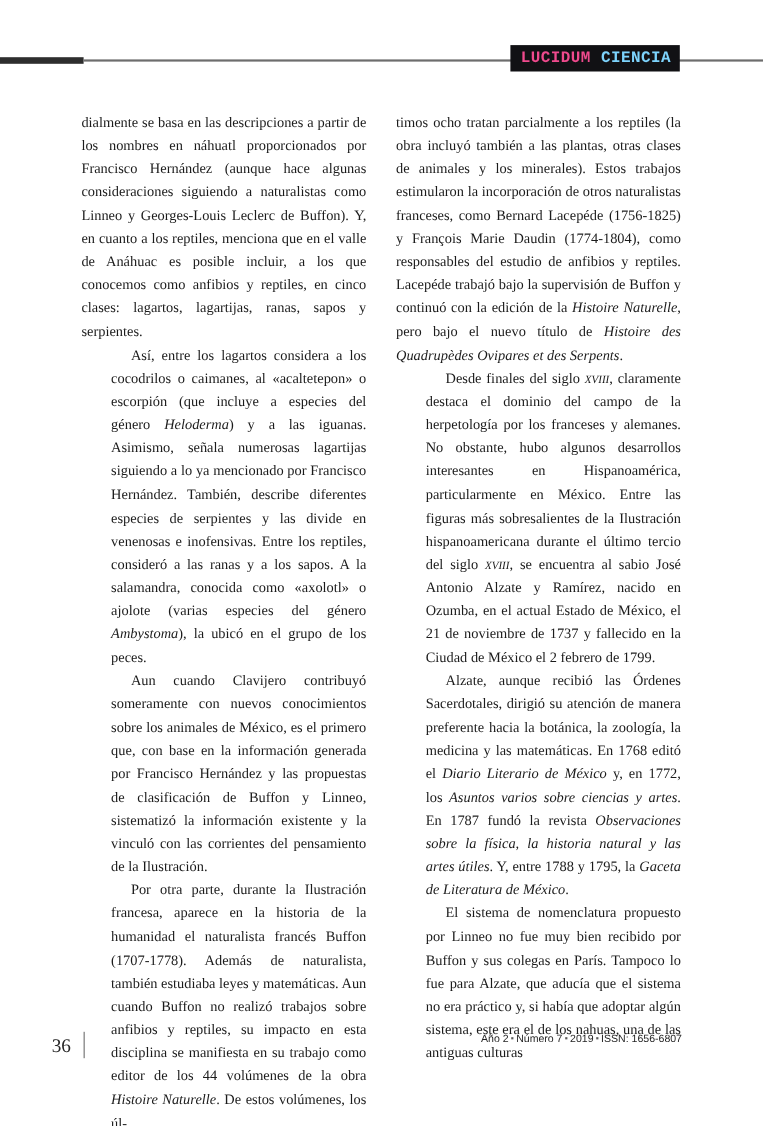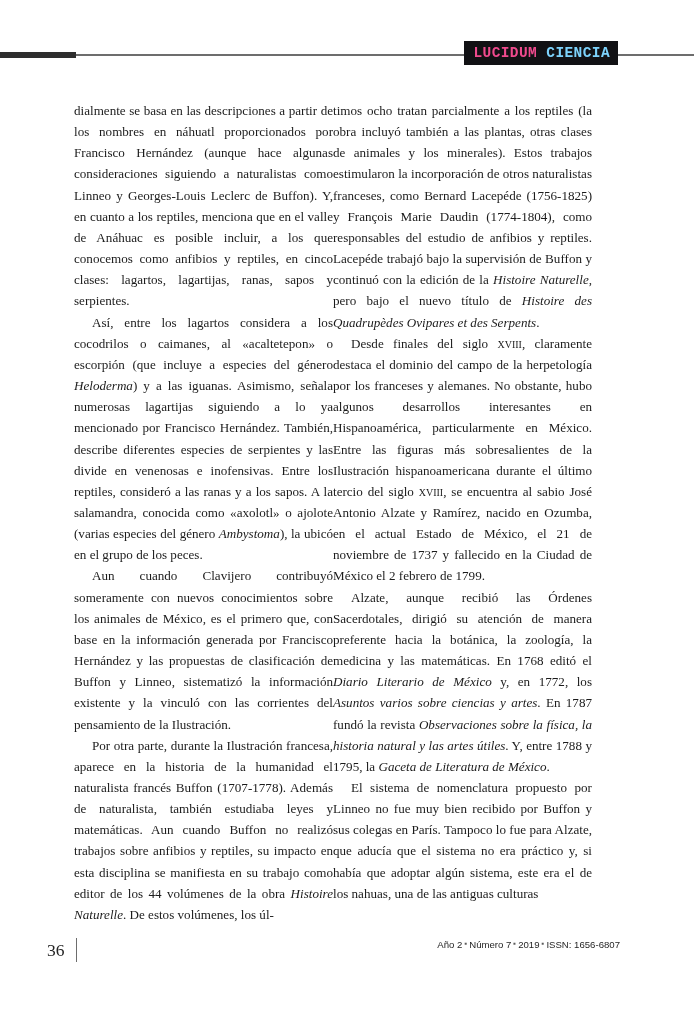--- a/index.html
+++ b/index.html
@@ -60,41 +60,44 @@
   .brand-badge .brand-b { color: #7dd3fc; }
 
   
   .columns {
     position: absolute;
     left: 74px;
     top: 100px;
     width: 546px;
     height: 822px;
     display: flex;
+    gap: 27px;
   }
   .col {
     width: 259px;
     font-size: 13.1px;
     line-height: 21.15px;
     text-align: justify;
     text-justify: inter-word;
     hyphens: none;
   }
   .col p {
     margin: 0;
   }
   .col p.indent {
     text-indent: 18px;
+    margin-left: 27px;
   }
   .col i, .col em {
     font-style: italic;
   }
   .sc {
     font-variant: small-caps;
     font-size: 1.04em;
+    font-style: italic;
   }
 
   
   .page-footer {
     position: absolute;
     left: 0;
     top: 938px;
     width: 694px;
     height: 56px;
   }

